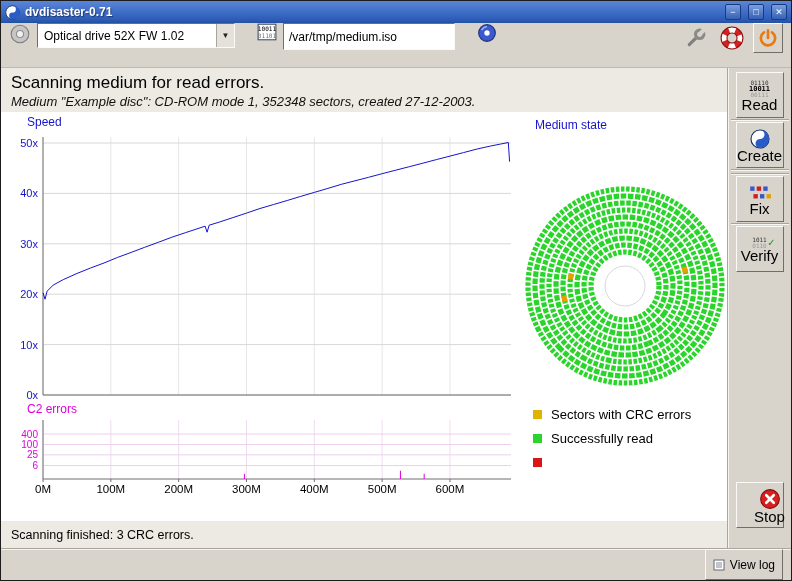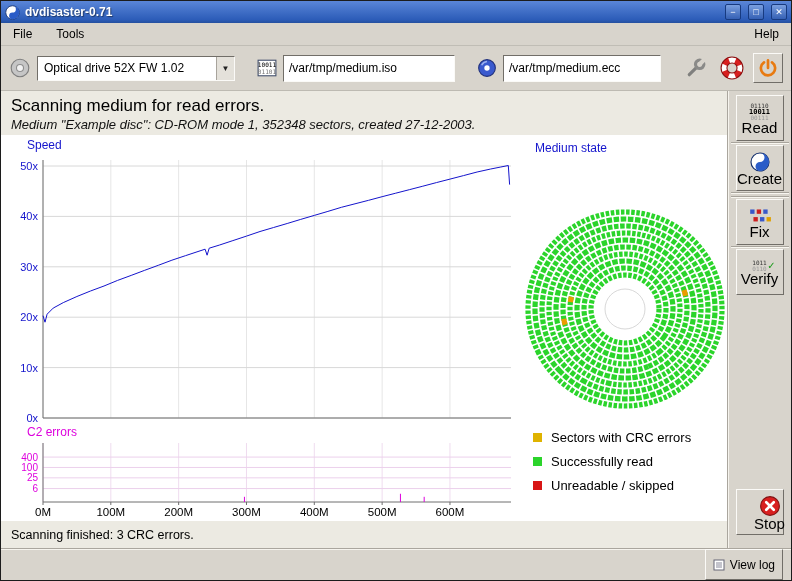--- a/index.html
+++ b/index.html
@@ -29,21 +29,21 @@
   
   .menubar {
     height:23px; flex:0 0 23px; display:flex; align-items:center;
     padding:0 8px; gap:16px; font-size:12px; color:#000;
     border-bottom:1px solid #c0bdb5;
   }
   .menu-item { padding:2px 4px; }
   .menu-right { margin-left:auto; }
   
   .toolbar {
-    height:45px; flex:0 0 45px; display:flex; align-items:center;
+    height:45px; flex:0 0 45px; display:flex; align-items:flex-start;
     padding:0 8px; gap:6px; border-bottom:1px solid #bdbab2;
   }
   .tb-img { display:flex; align-items:center; justify-content:center; }
   .combo {
     width:198px; height:25px; background:#fff;
     border:1px solid; border-color:#716e68 #fbfaf7 #fbfaf7 #716e68;
     display:flex; align-items:center; font-size:12px;
   }
   .combo-text { flex:1; padding:0 6px; white-space:nowrap; overflow:hidden; }
   .combo-arrow {
@@ -92,21 +92,21 @@
   }
   .side-btn {
     width:48px; height:46px; background:#d8d4cc;
     border:1px solid; border-color:#fbfaf7 #716e68 #716e68 #fbfaf7;
     display:flex; flex-direction:column; align-items:center; justify-content:center;
     gap:1px; cursor:default;
   }
   .side-sep { width:58px; height:2px; border-top:1px solid #a8a49c; border-bottom:1px solid #f8f6f0; margin:1px 0; }
   .side-label { font-size:15px; color:#000; line-height:11px; }
   .side-flex { flex:1; }
-  .stop-btn { margin-bottom:13px;padding-left:20px; }
+  .stop-btn { margin-bottom:20px;padding-left:20px; }
   .read-icon { display:flex; flex-direction:column; align-items:center; line-height:6px; }
   .bin-row { font-family:"DejaVu Sans Mono",monospace; font-size:6px; color:#333; }
   .bin-row.b2 { font-size:7px; font-weight:bold; color:#000; }
   .bin-row.b3 { color:#999; }
   .verify-icon { position:relative; display:flex; flex-direction:column; align-items:center; line-height:6px; }
   .verify-icon .check { position:absolute; right:-9px; top:1px; color:#1a9a1a; font-size:10px; line-height:10px; }
   
   .footer {
     flex:0 0 28px; border-top:1px solid #aaa69e; box-shadow:inset 0 1px 0 #f6f4ee;
     display:flex; align-items:center; justify-content:flex-end; padding:0 8px;
@@ -130,25 +130,20 @@
         <circle cx="7" cy="3.8" r="1" fill="#ffffff"></circle>
         <circle cx="7" cy="10.2" r="1" fill="#2a5cc8"></circle>
       </svg>
     </span>
     <span class="title-text">dvdisaster-0.71</span>
     <span class="win-btn">−</span>
     <span class="win-btn">□</span>
     <span class="win-btn">✕</span>
   </div>
 
-  <div class="menubar">
-    <span class="menu-item">File</span>
-    <span class="menu-item">Tools</span>
-    <span class="menu-item menu-right">Help</span>
-  </div>
 
   <div class="toolbar">
     <span class="tb-img">
       <svg viewBox="0 0 20 20" width="22" height="22">
         <circle cx="10" cy="10" r="8" fill="#c6c6c6" stroke="#7e7e7e"></circle>
         <circle cx="10" cy="10" r="3.2" fill="#f2f2f2" stroke="#8e8e8e"></circle>
       </svg>
     </span>
     <div class="combo">
       <span class="combo-text">Optical drive 52X FW 1.02</span>
@@ -164,21 +159,20 @@
     </span>
     <input class="entry iso" value="/var/tmp/medium.iso" style="">
     <span class="tb-spacer"></span>
     <span class="tb-img">
       <svg viewBox="0 0 18 18" width="20" height="20">
         <circle cx="9" cy="9" r="7.5" fill="#3a5ace" stroke="#20307a"></circle>
         <path d="M4.2 6.5 A6 6 0 0 1 9 3.1" fill="none" stroke="#9ab0ee" stroke-width="1.4"></path>
         <circle cx="9" cy="9" r="2.4" fill="#ffffff"></circle>
       </svg>
     </span>
-    <input class="entry ecc" value="/var/tmp/medium.ecc" style="">
     <span class="tb-flex"></span>
     <button class="tb-btn">
       <svg viewBox="0 0 18 18" width="22" height="22">
         <path d="M3.5 14.5 L9.5 8.5" stroke="#80807e" stroke-width="2.6" stroke-linecap="round"></path>
         <circle cx="12" cy="6" r="3.4" fill="none" stroke="#8a8a88" stroke-width="2.6"></circle>
         <path d="M12 6 L16.5 1.5" stroke="#d8d4cc" stroke-width="3.4"></path>
       </svg>
     </button>
     <button class="tb-btn">
       <svg viewBox="0 0 18 18" width="24" height="24">
@@ -289,21 +283,20 @@
             <div class="legend-row">
               <span class="legend-swatch" style="background: rgb(223, 179, 0);"></span>
               <span class="legend-label">Sectors with CRC errors</span>
             </div>
             <div class="legend-row">
               <span class="legend-swatch" style="background: rgb(43, 212, 43);"></span>
               <span class="legend-label">Successfully read</span>
             </div>
             <div class="legend-row">
               <span class="legend-swatch" style="background: rgb(216, 22, 22);"></span>
-              <span class="legend-label">Unreadable / skipped</span>
             </div>
           </div>
         </div>
       </div>
 
       <div class="status-bottom">
         <span>Scanning finished: 3 CRC errors.</span>
       </div>
     </div>
 

